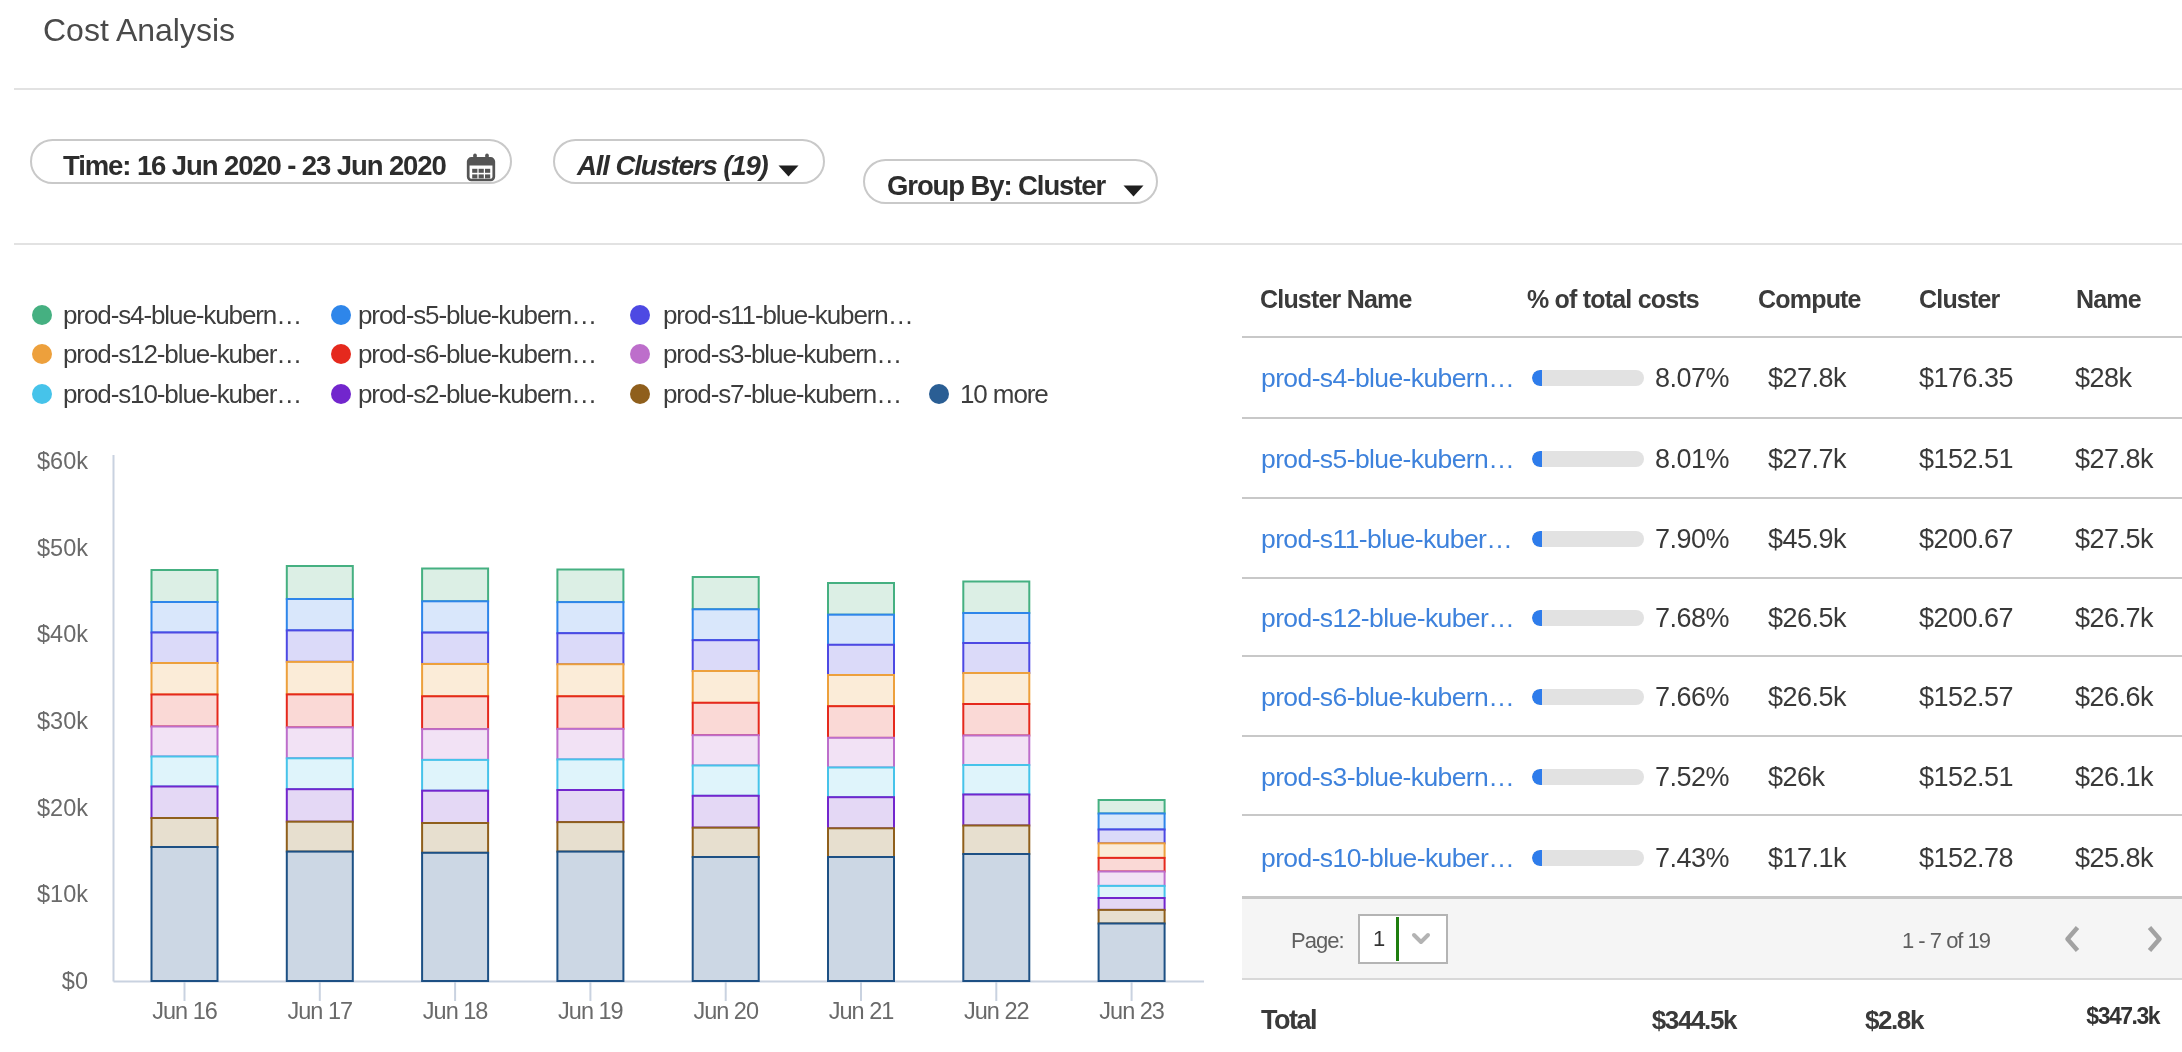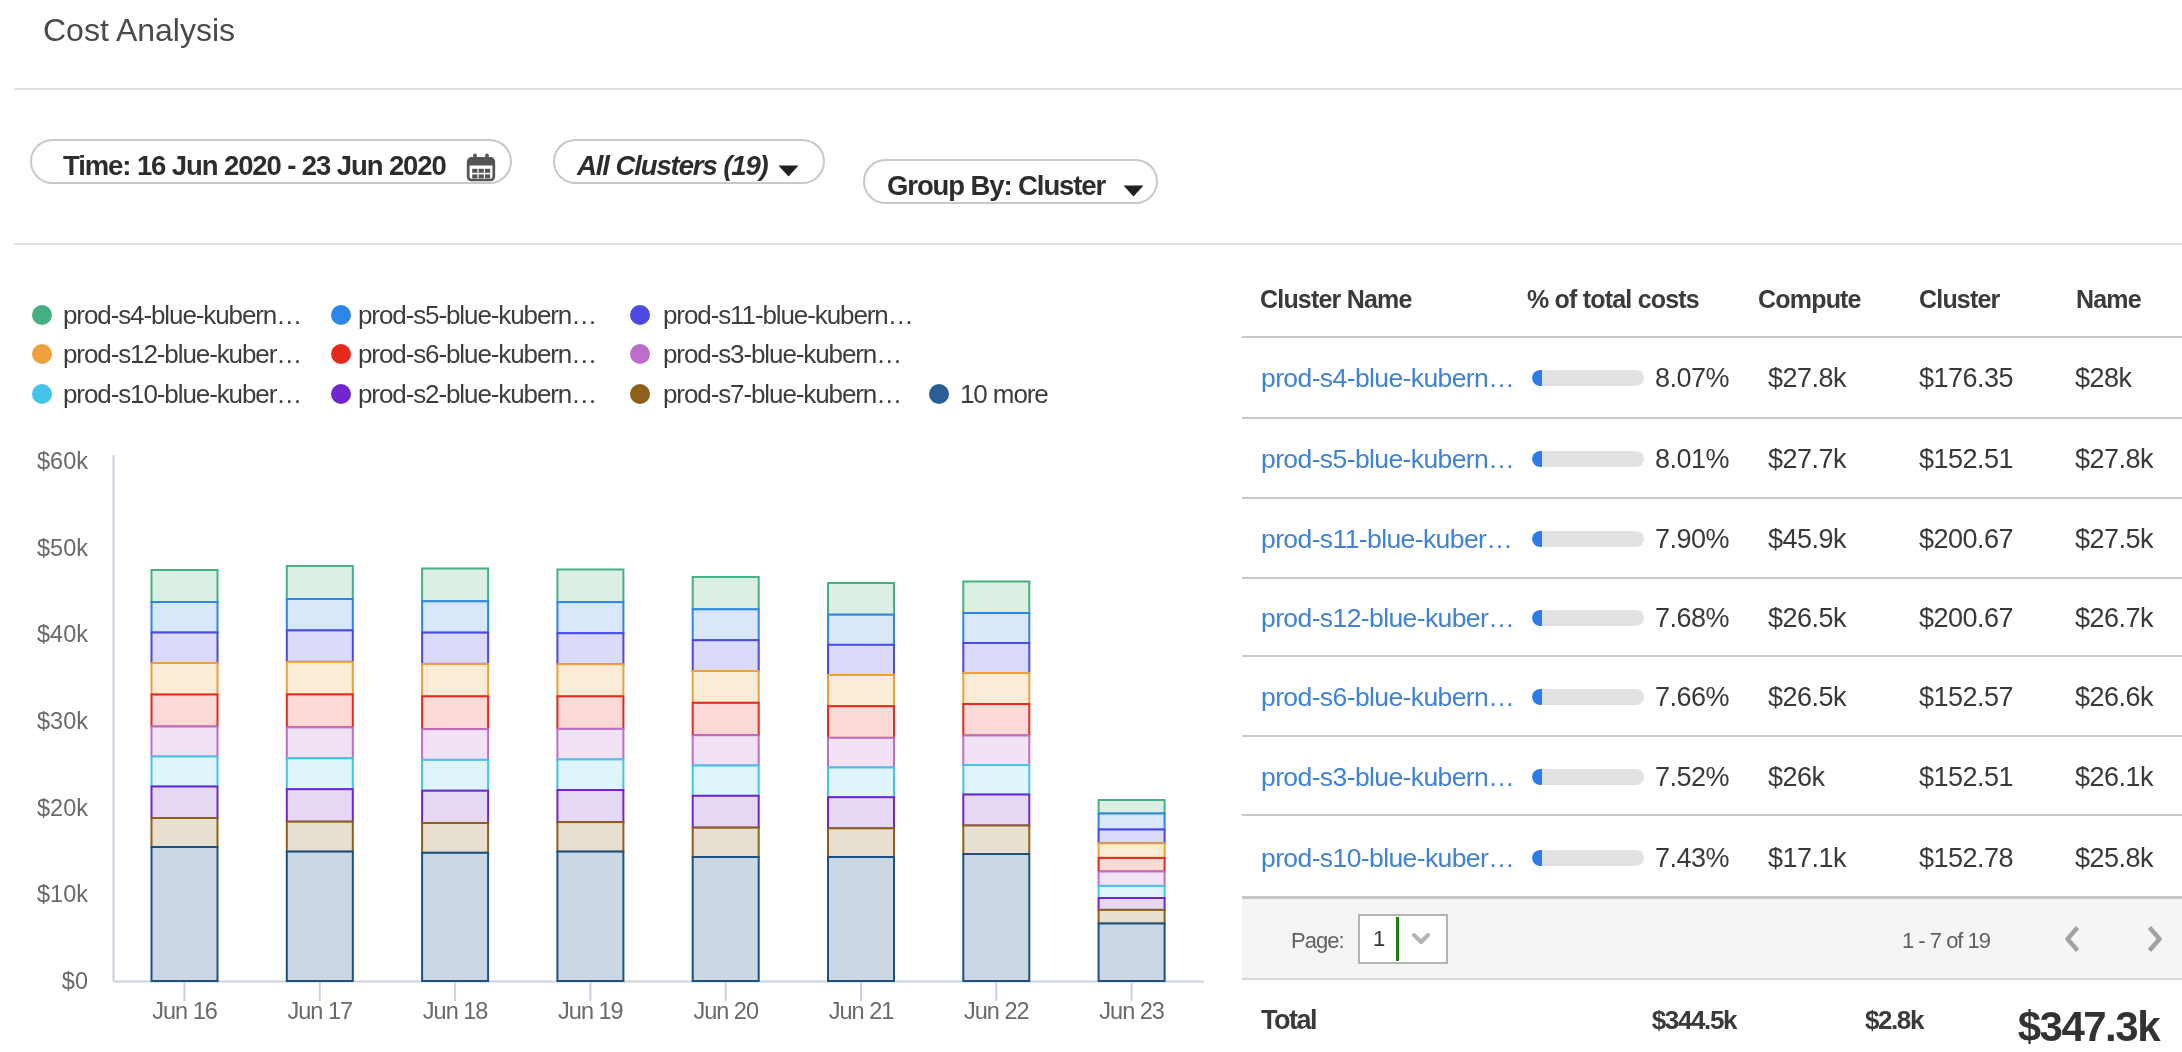--- a/index.html
+++ b/index.html
@@ -17,21 +17,21 @@
 .td { font-size:27px; color:#393939; letter-spacing:-0.5px; white-space:nowrap; }
 .pbar { width:112px; height:16px; border-radius:8px; background:#e2e2e2; overflow:hidden; }
 .pfill { width:10px; height:16px; background:#2e7ceb; border-radius:8px 0 0 8px; }
 .pageband { left:1242px; width:940px; top:896px; height:84px; background:#f5f5f5; border-top:3px solid #c6c6c6; border-bottom:2px solid #d8d8d8; }
 .ptext { font-size:22px; color:#5f5f5f; letter-spacing:-1px; }
 .selbox { left:1358px; top:914px; width:90px; height:50px; background:#fff; border:2px solid #b4b4b4; display:flex; align-items:center; padding-left:13px; }
 .selv { font-size:22px; color:#333; }
 .caret { width:3px; height:44px; background:#1e7d0e; margin-left:11px; }
 .total { font-size:27px; font-weight:bold; color:#3a3a3a; letter-spacing:-1.5px; }
 .totalv { font-size:26px; font-weight:bold; color:#3a3a3a; letter-spacing:-1.4px; }
-.totalg { font-size:42px; font-weight:bold; color:#333; letter-spacing:-1.5px; }
+.totalg { font-size:23px; font-weight:bold; color:#333; letter-spacing:-1.5px; }
 </style></head>
 <body>
 <div class="abs title">Cost Analysis</div>
 <div class="abs hr" style="top:88px"></div>
 <div class="abs hr" style="top:243px"></div>
 
 <div class="abs pill" style="left:30px; top:139px; width:482px; padding-left:31px;">Time: 16 Jun 2020 - 23 Jun 2020<svg class="abs" style="left:433px;top:11px" width="32" height="32" viewBox="0 0 40 40">
 <rect x="4" y="8" width="32" height="27" rx="4" fill="#ffffff" stroke="#555555" stroke-width="3.4"></rect>
 <path d="M4 12 a4 4 0 0 1 4-4 h24 a4 4 0 0 1 4 4 v5 H4 Z" fill="#555555"></path>
 <line x1="12.5" y1="4" x2="12.5" y2="12" stroke="#555555" stroke-width="4.5" stroke-linecap="round"></line>

